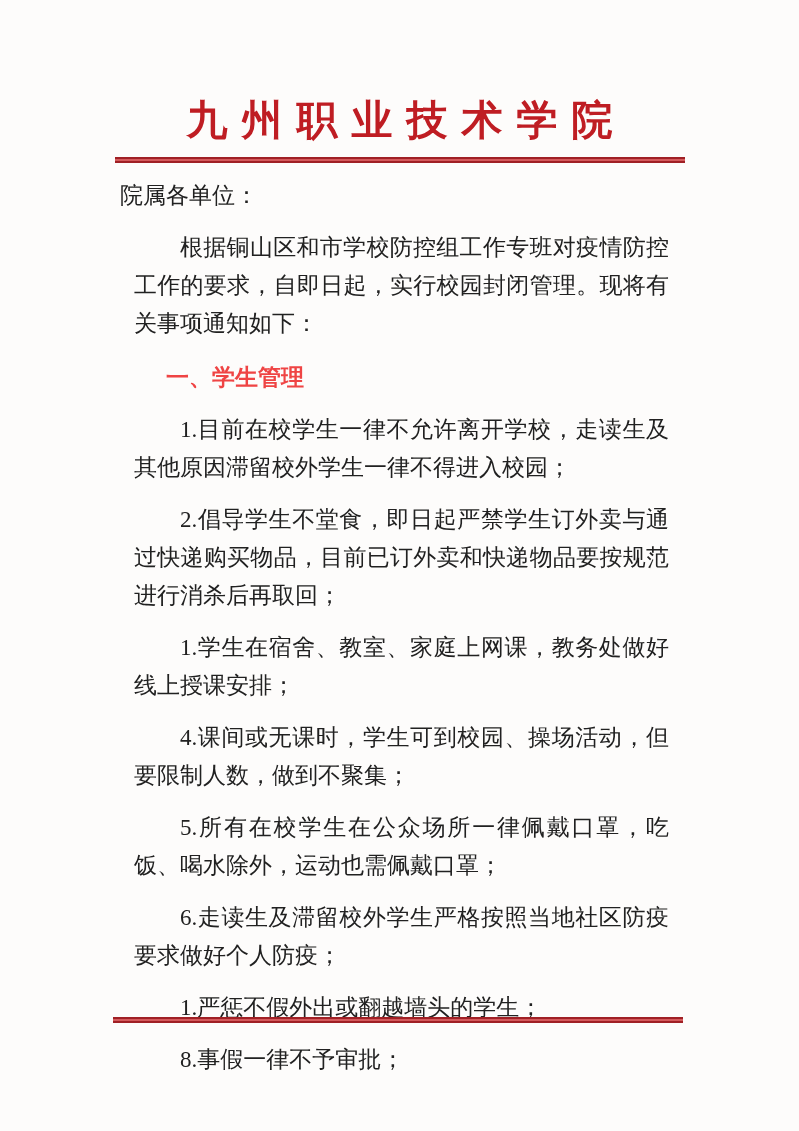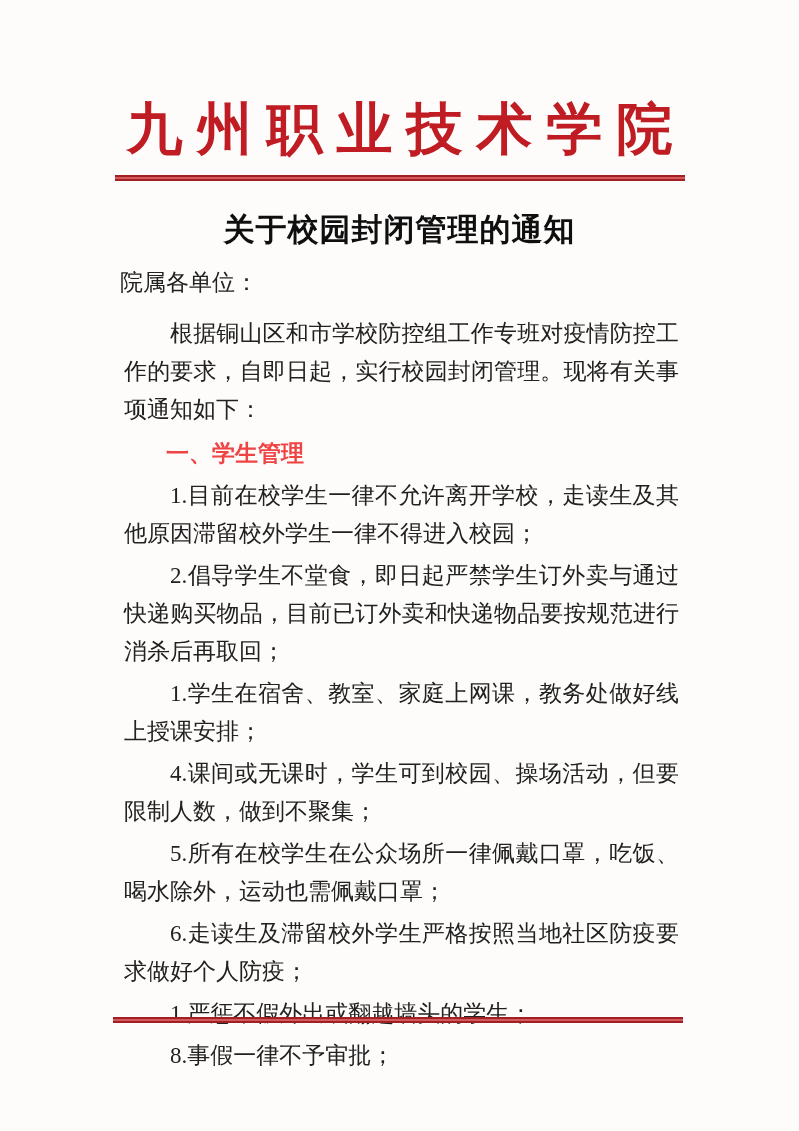--- a/index.html
+++ b/index.html
@@ -13,21 +13,21 @@
     height: 1131px;
     margin: 0 auto;
     background: #fdfcfb;
     overflow: hidden;
     color: #1c1c1c;
     font-family: "Liberation Serif", "DejaVu Serif", serif;
   }
   .letterhead {
     margin: 96px 0 0 0;
     text-align: center;
-    font-size: 56px;
+    font-size: 41px;
     line-height: 1.2;
     font-weight: bold;
     color: #bf1d23;
     letter-spacing: 14px;
     text-indent: 14px; 
     font-family: "Liberation Serif", "DejaVu Serif", serif;
     white-space: nowrap;
   }
   .rule {
     width: 570px;
@@ -58,21 +58,21 @@
     margin: 14px 116px 0 120px;
     font-size: 23px;
     line-height: 38px;
     text-align: justify;
     color: #212121;
   }
   .salutation {
     margin: 10px 0 13px 0;
   }
   .para {
-    margin: 4px;
+    margin: 14px;
     text-indent: 2em;
   }
   .section-heading {
     margin: 0;
     text-indent: 2em;
     font-size: 23px;
     line-height: 40px;
     font-weight: bold;
     color: #ef4444;
     font-family: "Liberation Sans", "DejaVu Sans", sans-serif;
@@ -82,21 +82,20 @@
 <body>
 
 <div class="page">
 
   <header>
     <h1 class="letterhead">九州职业技术学院</h1>
     <div class="rule letterhead-rule"></div>
   </header>
 
   <main>
-    <h2 class="doc-title">关于校园封闭管理的通知</h2>
 
     <div class="body-text">
       <p class="salutation">院属各单位：</p>
 
       <p class="para">根据铜山区和市学校防控组工作专班对疫情防控工作的要求，自即日起，实行校园封闭管理。现将有关事项通知如下：</p>
 
       <h3 class="section-heading">一、学生管理</h3>
 
       <p class="para">1.目前在校学生一律不允许离开学校，走读生及其他原因滞留校外学生一律不得进入校园；</p>
       <p class="para">2.倡导学生不堂食，即日起严禁学生订外卖与通过快递购买物品，目前已订外卖和快递物品要按规范进行消杀后再取回；</p>

